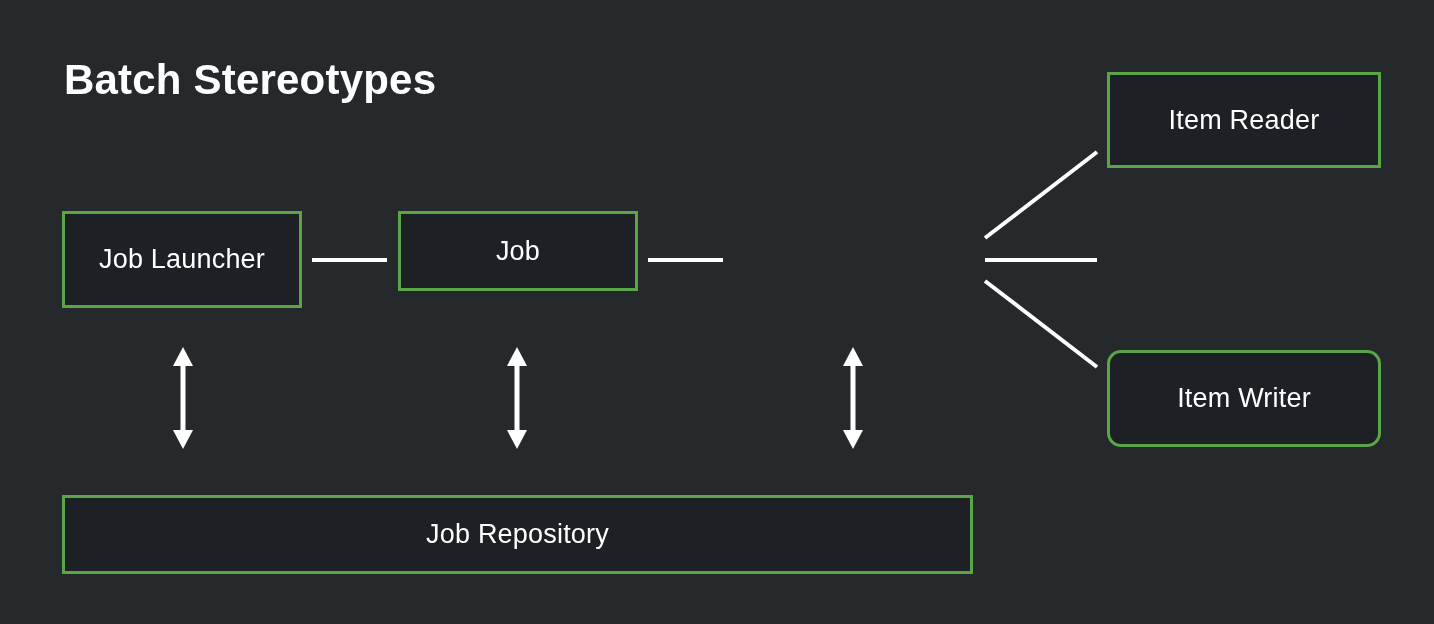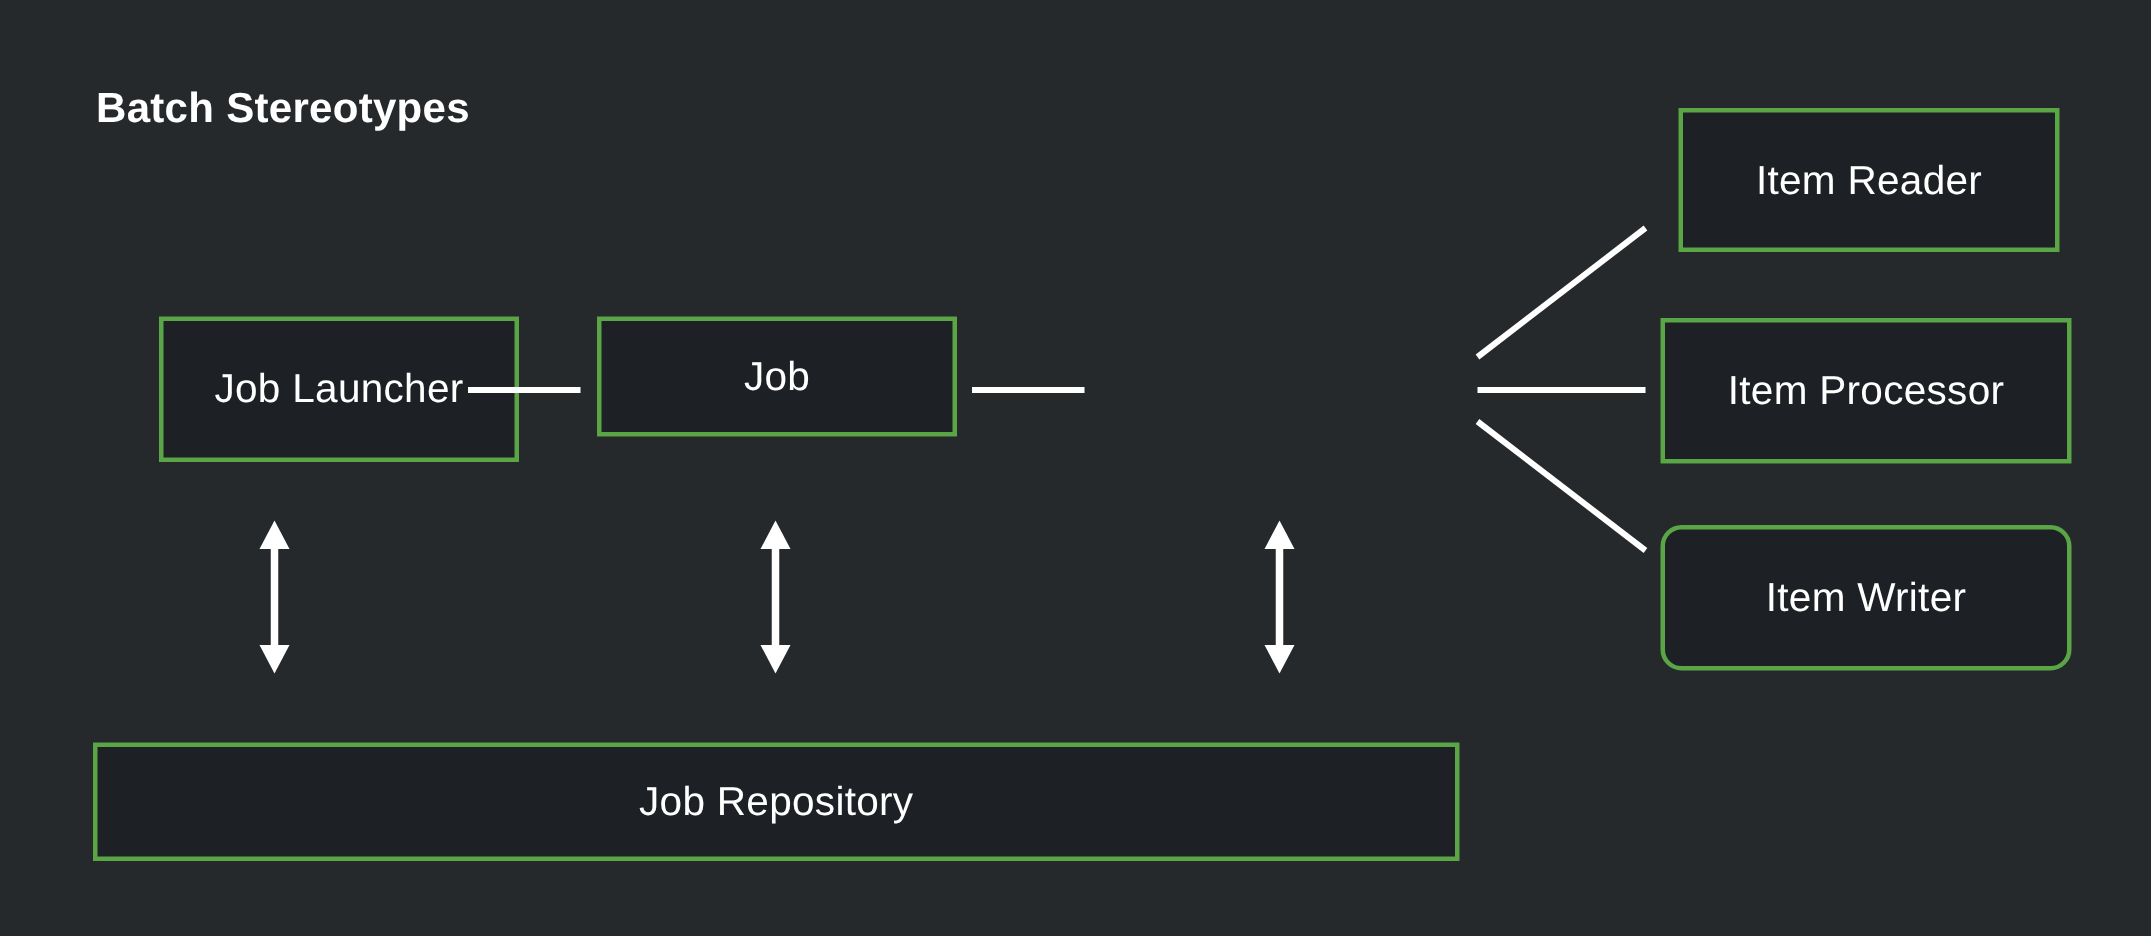--- a/index.html
+++ b/index.html
@@ -18,43 +18,43 @@
     width: 1434px;
     height: 624px;
     background: var(--canvas-bg, #26292b);
     overflow: hidden;
   }
 
   .title {
     position: absolute;
     left: 64px;
     top: 56px;
-    font-size: 28px;
+    font-size: 42px;
     font-weight: 600;
     letter-spacing: 0.2px;
     color: var(--text, #ffffff);
   }
 
   .node {
     position: absolute;
     display: flex;
     align-items: center;
     justify-content: center;
     background: var(--node-fill, #1d2125);
     border: 3px solid var(--node-border, #5aa546);
     color: var(--text, #ffffff);
     font-size: 27px;
     font-weight: 400;
     letter-spacing: 0.2px;
   }
 
-  .node-job-launcher   { left: 62px;   top: 211px; width: 240px; height: 97px; margin-left: 44px; }
+  .node-job-launcher   { left: 62px;   top: 211px; width: 240px; height: 97px; }
   .node-job            { left: 398px;  top: 211px; width: 240px; height: 80px; }
   .node-step           { left: 734px;  top: 211px; width: 240px; height: 97px; }
-  .node-item-reader    { left: 1107px; top: 72px;  width: 254px; height: 96px; margin-left: 12px; }
+  .node-item-reader    { left: 1107px; top: 72px;  width: 274px; height: 96px; }
   .node-item-processor { left: 1107px; top: 212px; width: 274px; height: 97px; }
   .node-item-writer    { left: 1107px; top: 350px; width: 274px; height: 97px; border-radius: 14px; }
   .node-job-repository { left: 62px;   top: 495px; width: 911px; height: 79px; }
 
   .connectors {
     position: absolute;
     left: 0; top: 0;
     width: 1434px;
     height: 624px;
     pointer-events: none;
@@ -76,23 +76,20 @@
 
   <div class="node node-job">
     <span>Job</span>
   </div>
 
 
   <div class="node node-item-reader">
     <span>Item Reader</span>
   </div>
 
-  <div class="node node-item-processor">
-    <span>Item Processor</span>
-  </div>
 
   <div class="node node-item-writer">
     <span>Item Writer</span>
   </div>
 
   <div class="node node-job-repository">
     <span>Job Repository</span>
   </div>
 
   <svg class="connectors" viewBox="0 0 1434 624" xmlns="http://www.w3.org/2000/svg">

